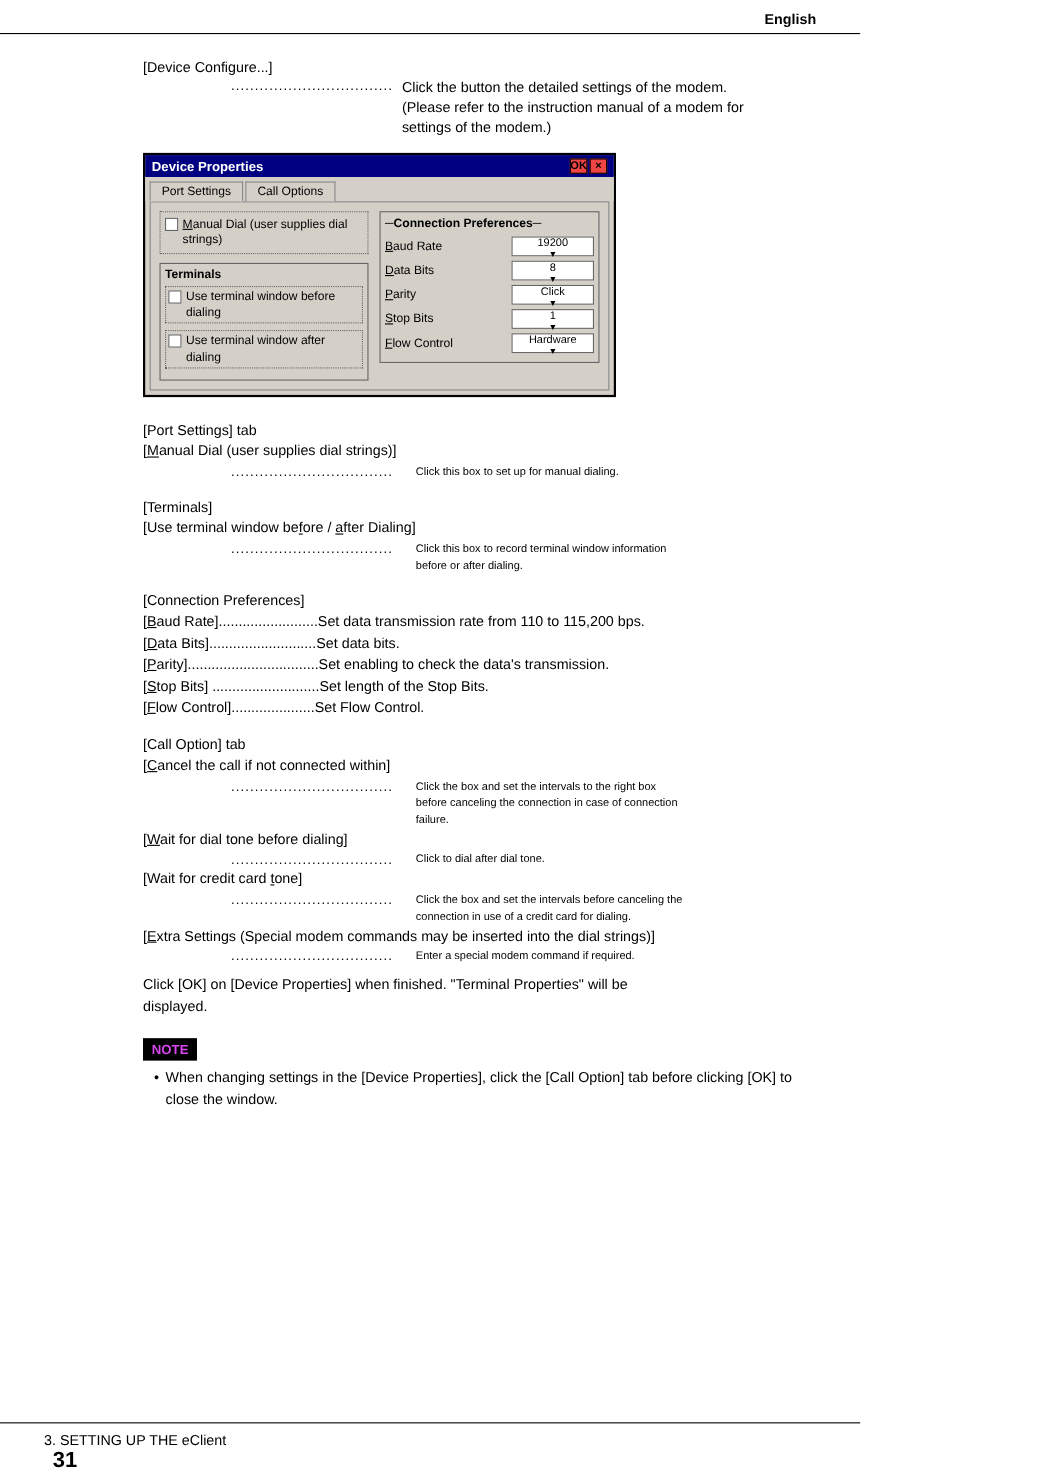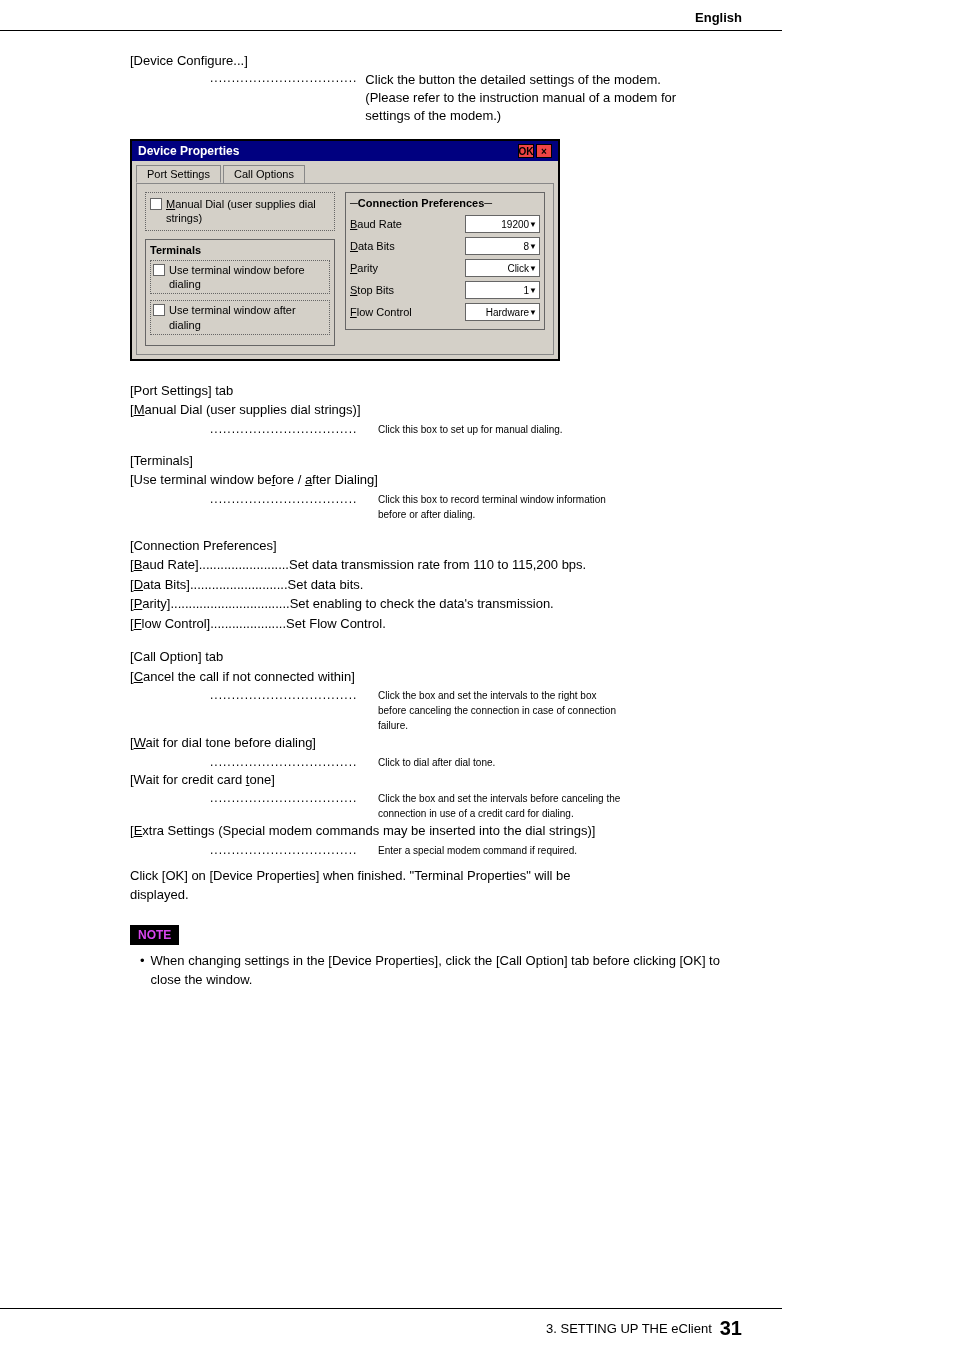--- a/index.html
+++ b/index.html
@@ -199,22 +199,23 @@
     }
 
     .pref-select {
       width: 75px;
       height: 18px;
       font-size: 10px;
       background: #fff;
       border: 1px solid #666;
       display: flex;
       align-items: center;
-      justify-content: flex-end;
+      justify-content: flex-start;
       padding: 0 2px;
+      flex-direction: column;
     }
 
     .select-arrow {
       font-size: 8px;
     }
 
     
     .section {
       margin-bottom: 14px;
     }
@@ -269,22 +270,23 @@
 
     
     .bottom-footer {
       position: absolute;
       bottom: 0;
       left: 0;
       right: 0;
       border-top: 1px solid #000;
       display: flex;
       justify-content: flex-end;
-      align-items: center;
+      align-items: flex-start;
       padding: 8px 40px;
+      flex-direction: column;
     }
 
     .footer-text {
       font-size: 13px;
     }
 
     .footer-page {
       font-size: 20px;
       font-weight: bold;
       margin-left: 8px;
@@ -451,20 +453,23 @@
       <div class="section-line">
         [<span class="underline">B</span>aud Rate].........................Set data transmission rate from 110 to 115,200 bps.
       </div>
       <div class="section-line">
         [<span class="underline">D</span>ata Bits]...........................Set data bits.
       </div>
       <div class="section-line">
         [<span class="underline">P</span>arity].................................Set enabling to check the data's transmission.
       </div>
       <div class="section-line">
+        [<span class="underline">S</span>top Bits] ...........................Set length of the Stop Bits.
+      </div>
+      <div class="section-line">
         [<span class="underline">F</span>low Control].....................Set Flow Control.
       </div>
     </div>
 
     <div class="section">
       <div class="section-line">[Call Option] tab</div>
       <div class="section-line">
         [<span class="underline">C</span>ancel the call if not connected within]
       </div>
       <div class="indent-block">

